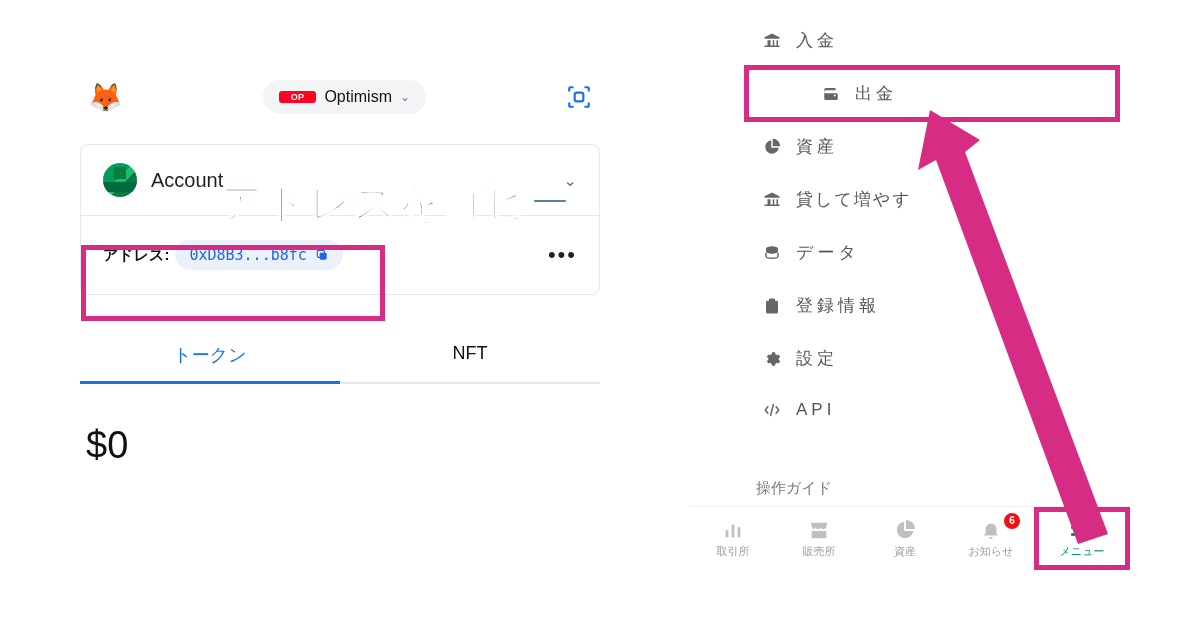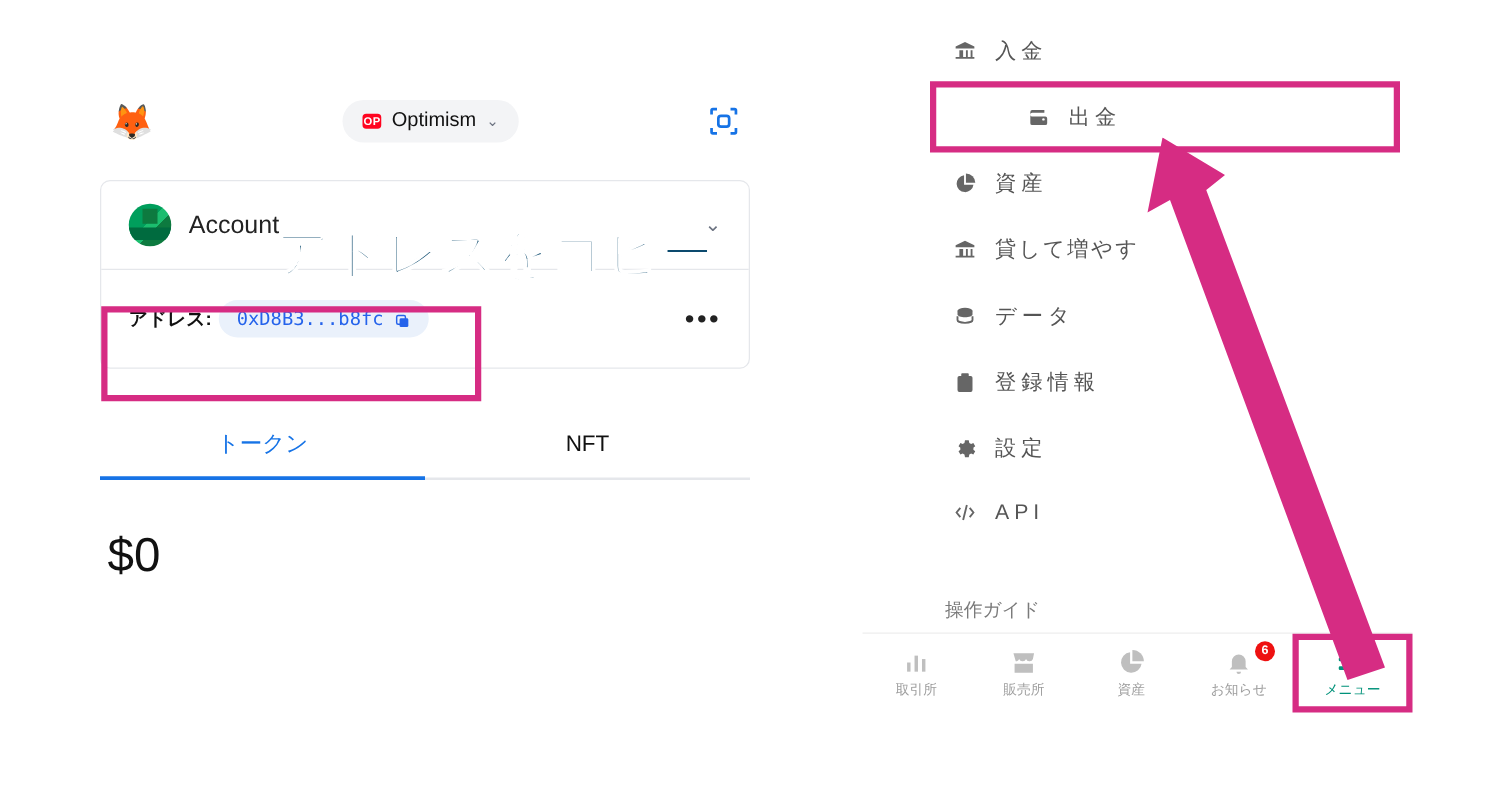--- a/index.html
+++ b/index.html
@@ -36,21 +36,21 @@
     font-size: 16px;
     color: #111;
     cursor: pointer;
   }
   .op-badge {
     background: #ff0420;
     color: #fff;
     font-size: 9px;
     font-weight: 700;
     border-radius: 3px;
-    padding: 1px 1px;
+    padding: 1px 12px;
     letter-spacing: 0.3px;
   }
   .chev { color: #6b7280; font-size: 12px; }
   .scan-icon svg { width: 26px; height: 26px; display:block; }
 
   .account-card {
     border: 1px solid #e5e7eb;
     border-radius: 8px;
     padding: 0;
     margin-top: 6px;
@@ -79,21 +79,21 @@
 
   .address-row {
     display:flex;
     align-items:center;
     padding: 24px 22px;
     gap: 6px;
     position:relative;
   }
   .addr-label { font-size:15px; font-weight:600; color:#111; }
   .addr-chip {
-    display:inline-flex; align-items:flex-end; gap:8px;
+    display:inline-flex; align-items:center; gap:8px;
     background:#eaf1fb;
     color:#2563eb;
     border-radius: 999px;
     padding: 6px 14px;
     font-size: 15px;
     font-family: ui-monospace, Menlo, monospace;
   }
   .copy-icon svg{ width:14px; height:14px; display:block; }
   .dots { position:absolute; right:22px; top:50%; transform:translateY(-50%); font-size:22px; letter-spacing:2px; color:#222; cursor:pointer;}
 
@@ -114,21 +114,20 @@
     -webkit-text-stroke: 1.5px #fff;
     letter-spacing: 1px;
     pointer-events:none;
     white-space:nowrap;
   }
 
   .tabs {
     display:flex;
     margin-top: 34px;
     border-bottom: 2px solid #e5e7eb;
-    align-items: center;
   }
   .tab {
     flex:1;
     text-align:center;
     padding: 14px 0;
     font-size: 18px;
     color:#111;
     cursor:pointer;
   }
   .tab.active {

